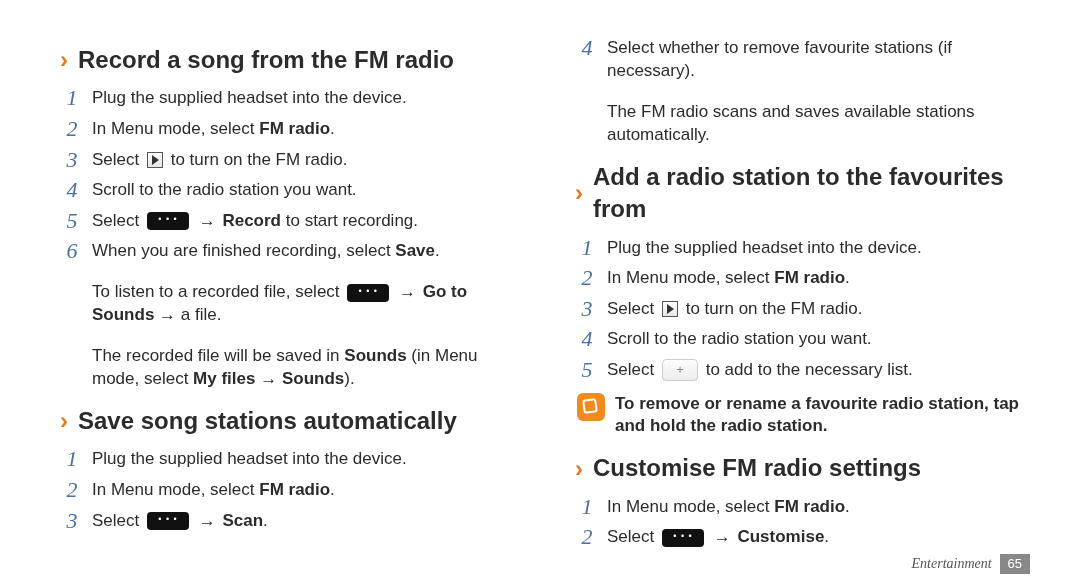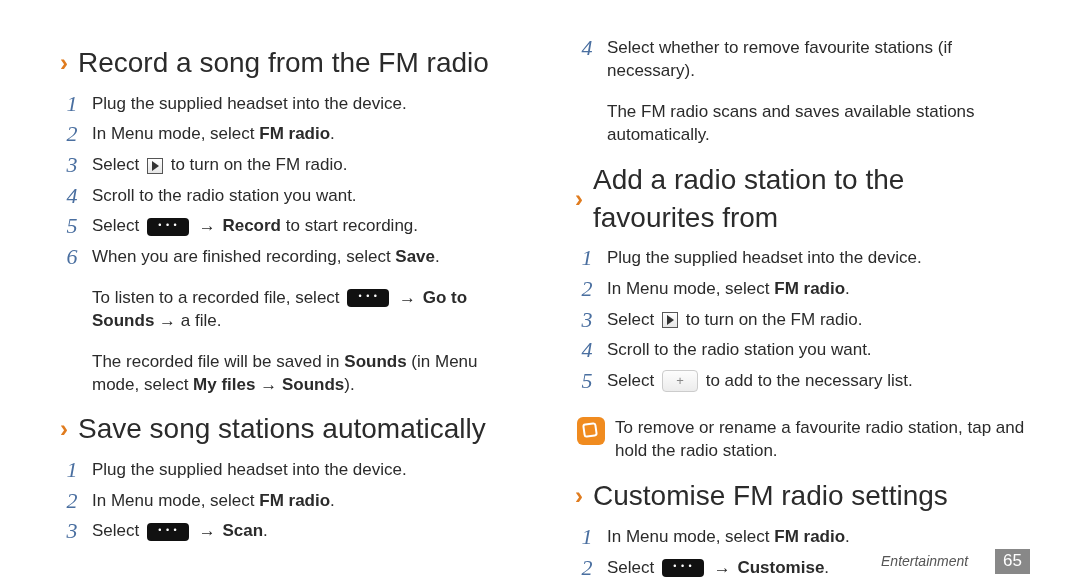--- a/index.html
+++ b/index.html
@@ -32,22 +32,22 @@
     margin: 14px 0 8px 0;
   }
   .sec-chevron {
     color: #e07c1f;
     font-size: 24px;
     font-weight: bold;
     margin-right: 10px;
     line-height: 1;
   }
   .sec-title {
-    font-size: 28px;
-    font-weight: 400;
+    font-size: 24px;
+    font-weight: 700;
   }
   .step {
     display: flex;
     margin: 2px 0 2px 0;
   }
   .step-num {
     width: 24px;
     flex-shrink: 0;
     font-family: Georgia, "Times New Roman", serif;
     font-style: italic;
@@ -123,21 +123,22 @@
     font-size: 13px;
     color: #888;
     position: absolute;
     left: 0;
     right: 0;
     top: 1px;
     text-align: center;
   }
   .note {
     display: flex;
-    margin: 20px 0 4px 0;
+    margin: 6px 0 4px 0;
+    font-weight: bold;
   }
   .note-icon-wrap {
     width: 32px;
     flex-shrink: 0;
     display: flex;
     align-items: flex-start;
     justify-content: center;
     padding-top: 2px;
   }
   .note-icon {
@@ -167,29 +168,30 @@
   b { font-weight: 700; }
   .footer {
     position: absolute;
     bottom: 12px;
     right: 50px;
     font-size: 14px;
     color: #555;
   }
   .footer .cat {
     font-style: italic;
-    margin-right: 23px;
+    margin-right: 4px;
+    font-family: Liberation Serif, serif;
   }
   .footer .pagebox {
     display: inline-block;
     background: #888;
     color: #fff;
     padding: 1px 8px;
     font-style: normal;
-    font-size: 17px;
+    font-size: 13px;
   }
   .arrow { margin: 0 2px; }
 </style>
 </head>
 <body>
 
 <div class="page">
 
   <div class="col">
 

